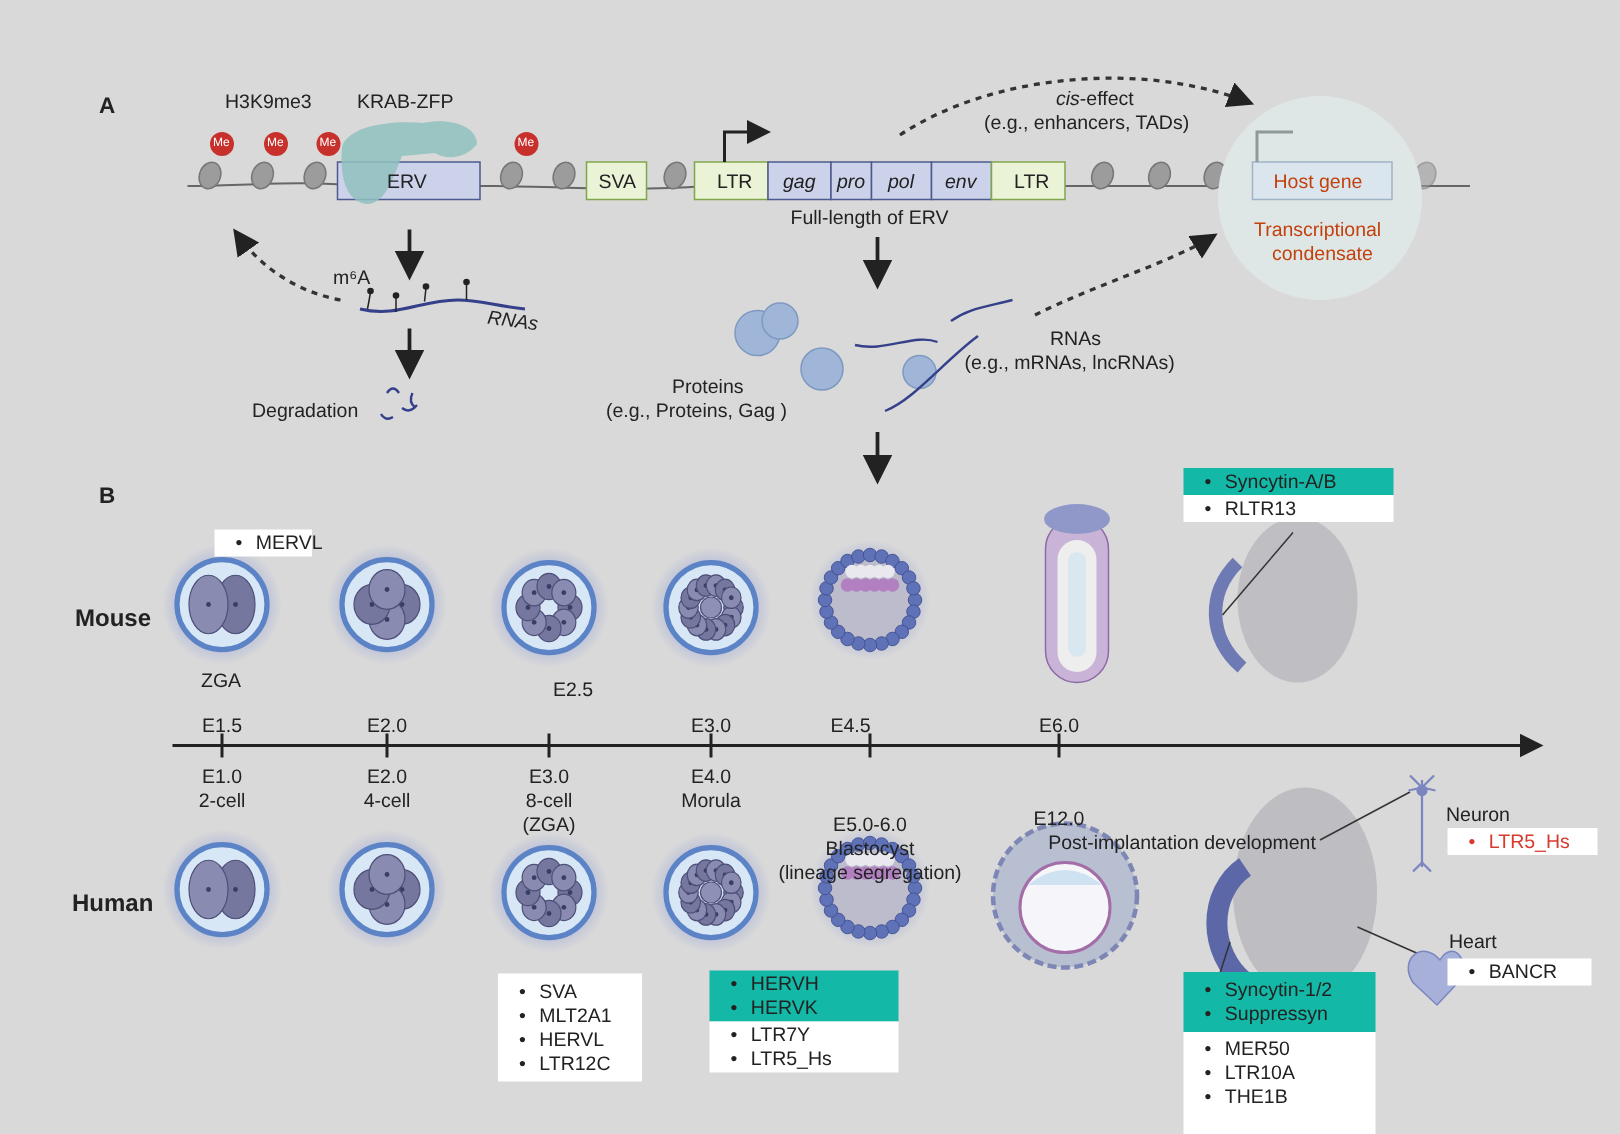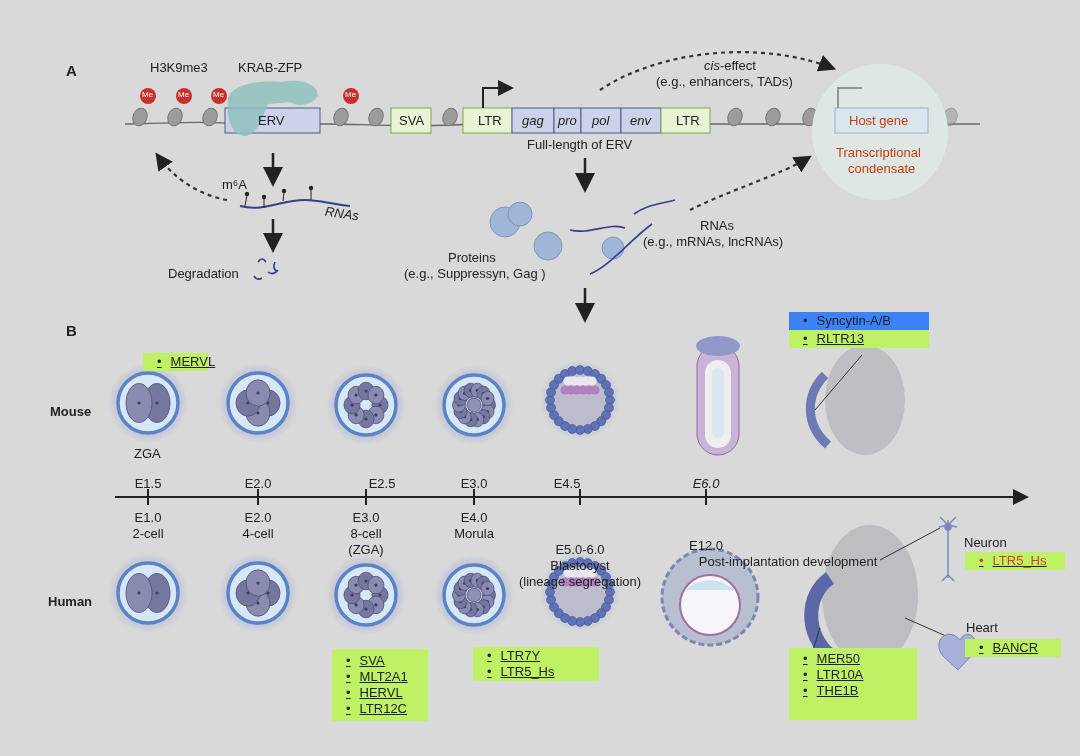--- a/index.html
+++ b/index.html
@@ -1,28 +1,28 @@
 <!DOCTYPE html>
 <html><head>
 <meta charset="utf-8">
 <style>
   html, body { margin:0; padding:0; }
   body { width:1080px; height:756px; background:#d9d9d9; position:relative; overflow:hidden;
          font-family:"Liberation Sans", sans-serif; color:#222; }
   svg { position:absolute; left:0; top:0; }
   .lbl { position:absolute; font-size:13px; white-space:nowrap; }
   .panel { position:absolute; font-weight:bold; font-size:15px; }
-  .sp { position:absolute; font-weight:bold; font-size:13px; }
+  .sp { position:absolute; font-weight:bold; font-size:16px; }
   .tick { position:absolute; font-size:13px; text-align:center; transform:translateX(-50%); white-space:nowrap; line-height:16px; }
   .box { position:absolute; font-size:13px; }
   .box .seg { padding:1px 8px 1px 14px; }
   .box .seg div { line-height:16px; }
   .box .seg div::before { content:"\2022"; margin-right:9px; }
-  .green { background:#bef264;text-decoration:underline; }
-  .blue { background:#3b82f6; }
+  .green { background:#ffffff; }
+  .blue { background:#14b8a6; }
   .red { color:#d83a2d; }
   .red::before { color:#d83a2d; }
   .gtext { color:#c2410c; }
   i { font-style:italic; }
 </style>
 </head>
 <body>
 
 <svg width="1080" height="756">
   <defs>
@@ -420,35 +420,35 @@
 
 <div class="lbl gtext" style="left:849px;top:113px">Host gene</div>
 <div class="lbl gtext" style="left:836px;top:145px">Transcriptional</div>
 <div class="lbl gtext" style="left:848px;top:161px">condensate</div>
 
 <div class="lbl" style="left:222px;top:177px">m⁶A</div>
 <div class="lbl" style="left:325px;top:206px;font-style:italic;transform:rotate(8deg)">RNAs</div>
 <div class="lbl" style="left:168px;top:266px">Degradation</div>
 
 <div class="lbl" style="left:448px;top:250px">Proteins</div>
-<div class="lbl" style="left:404px;top:266px">(e.g., Suppressyn, Gag )</div>
+<div class="lbl" style="left:404px;top:266px">(e.g., Proteins, Gag )</div>
 <div class="lbl" style="left:700px;top:218px">RNAs</div>
 <div class="lbl" style="left:643px;top:234px">(e.g., mRNAs, lncRNAs)</div>
 
 <div class="sp" style="left:50px;top:404px">Mouse</div>
 <div class="sp" style="left:48px;top:594px">Human</div>
 <div class="lbl" style="left:134px;top:446px">ZGA</div>
 
 <div id="mouse-ticks">
     <div class="tick" style="left: 148px; top: 476px;">E1.5</div>
     <div class="tick" style="left: 258px; top: 476px;">E2.0</div>
-    <div class="tick" style="left: 366px; top: 476px; padding-left: 32px;">E2.5</div>
+    <div class="tick" style="left: 366px; top: 452px; padding-left: 32px;">E2.5</div>
     <div class="tick" style="left: 474px; top: 476px;">E3.0</div>
     <div class="tick" style="left: 567px; top: 476px;">E4.5</div>
-    <div class="tick" style="left: 706px; top: 476px; font-style: italic;">E6.0</div>
+    <div class="tick" style="left: 706px; top: 476px;">E6.0</div>
   </div>
 <div id="human-ticks">
     <div class="tick" style="left: 148px; top: 510px;">
       <div>E1.0</div>
       <div>2-cell</div>
     </div>
     <div class="tick" style="left: 258px; top: 510px;">
       <div>E2.0</div>
       <div>4-cell</div>
     </div>
@@ -487,26 +487,34 @@
 </div>
 <div class="box" style="left:332px;top:649px;width:96px">
   <div class="seg green" style="padding-top:4px;padding-bottom:4px" id="bx-h8">
       <div>SVA</div>
       <div>MLT2A1</div>
       <div>HERVL</div>
       <div>LTR12C</div>
     </div>
 </div>
 <div class="box" style="left:473px;top:647px;width:126px">
+  <div class="seg blue" id="bx-hmb">
+      <div>HERVH</div>
+      <div>HERVK</div>
+    </div>
   <div class="seg green" id="bx-hmg">
       <div>LTR7Y</div>
       <div>LTR5_Hs</div>
     </div>
 </div>
 <div class="box" style="left:789px;top:648px;width:128px">
+  <div class="seg blue" style="padding-top:4px;padding-bottom:4px" id="bx-hpb">
+      <div>Syncytin-1/2</div>
+      <div>Suppressyn</div>
+    </div>
   <div class="seg green" style="padding-top:3px;padding-bottom:21px" id="bx-hpg">
       <div>MER50</div>
       <div>LTR10A</div>
       <div>THE1B</div>
     </div>
 </div>
 
 <div class="lbl" style="left:964px;top:535px">Neuron</div>
 <div class="box" style="left:965px;top:552px;width:100px">
   <div class="seg green" id="bx-neuron">

